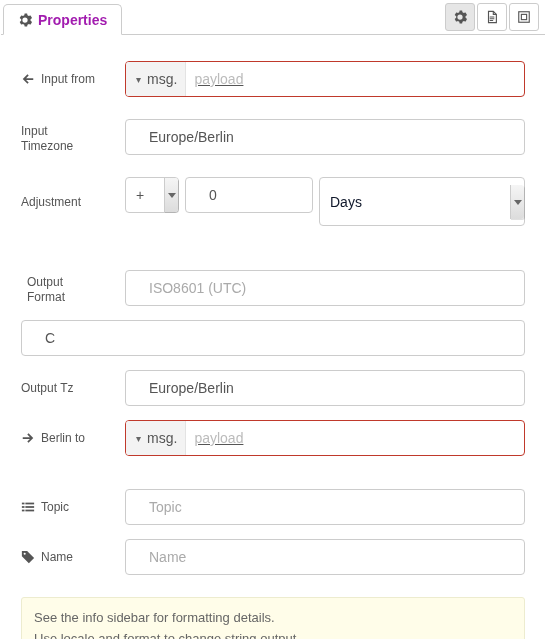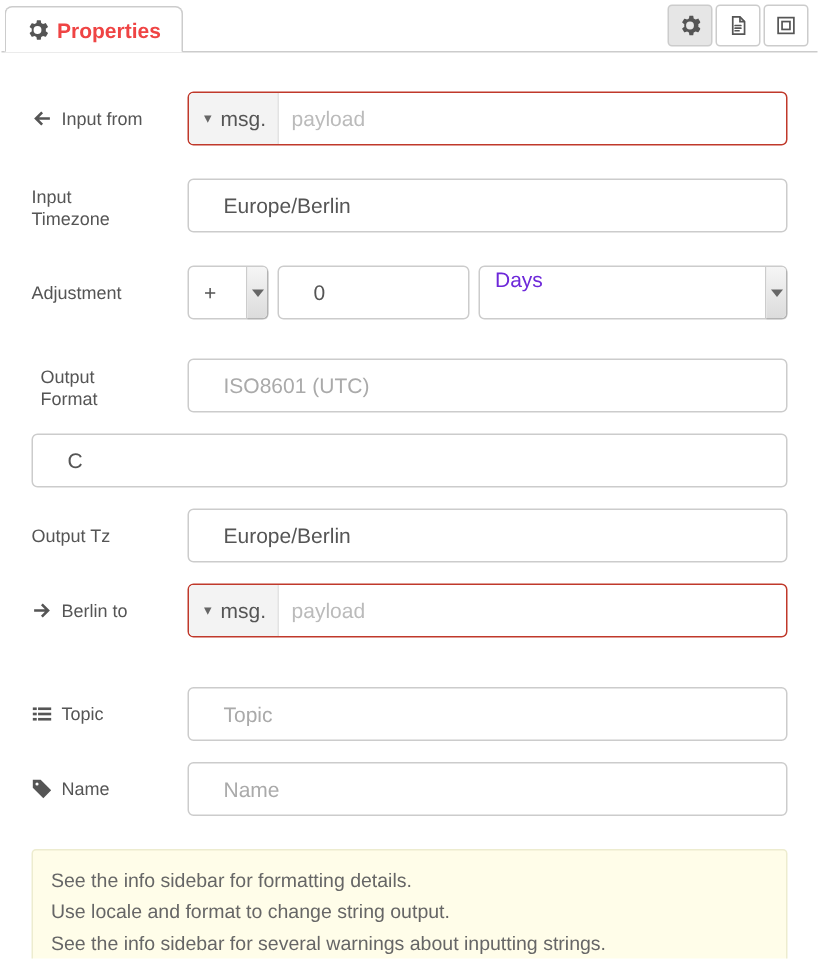--- a/index.html
+++ b/index.html
@@ -27,21 +27,21 @@
     position: relative;
   }
   .tab {
     border: 1px solid #ccc;
     border-bottom-color: #fff;
     border-top-left-radius: 5px;
     border-top-right-radius: 5px;
     background: #fff;
     padding: 7px 14px 6px 14px;
     font-weight: bold;
-    color: #ef4444;
+    color: #a21caf;
     position: relative;
     top: 1px;
     display: flex;
     align-items: center;
     gap: 6px;
     font-size: 14px;
   }
   .tab .icon { width: 14px; height: 14px; display:inline-flex; align-items:center; justify-content:center; color:#555; }
   .toolbar {
     position: absolute;
@@ -101,43 +101,43 @@
     height:100%; padding: 0 8px 0 10px;
     background: #f3f3f3;
     border-right: 1px solid #e3e3e3;
     display:flex; align-items:center; gap:6px;
     color:#555; font-size:14px;
     cursor:pointer;
   }
   .typed .typepick .caret { font-size:10px; color:#666; }
   .typed .valin {
     flex:1; border:0; height:100%; padding:0 8px; font-size:14px; color:#555;
-    outline:none; background:transparent;
+    outline:none; background:transparent;text-decoration:underline;
   }
   .typed .valin::placeholder { color:#bbb; }
 
   .adj-sign {
     width:54px; flex:0 0 54px;
     height:36px;
     border:1px solid #ccc; border-radius:4px;
     display:flex; align-items:center; justify-content:space-between;
     padding:0 0 0 10px;
     background:#fff; color:#555;
     cursor:pointer;
   }
   .adj-num {
     flex:0 0 128px; width:128px;
   }
   .adj-unit {
     flex:1;
-    height:36px;
+    height:49px;
     border:1px solid #ccc; border-radius:4px;
-    display:flex; align-items:flex-start; justify-content:space-between;
+    display:flex; align-items:center; justify-content:space-between;
     padding:0 0 0 10px;
-    background:#fff; color:#6d28d9;
+    background:#fff; color:#0f172a;
     cursor:pointer;
   }
   .select-grip {
     width:14px; height:34px;
     border-left:1px solid #ccc;
     background: linear-gradient(#f5f5f5,#dcdcdc);
     border-top-right-radius:3px;
     border-bottom-right-radius:3px;
     display:flex; align-items:center; justify-content:center;
     box-shadow: 1px 1px 0 rgba(0,0,0,0.12);
@@ -250,21 +250,21 @@
           <span>Days</span>
           <span class="select-grip">
             <svg viewBox="0 0 8 8" fill="#666">
                 <path d="M0 2h8L4 7z"></path>
               </svg>
           </span>
         </div>
       </div>
     </div>
 
-    <div class="row" style="margin-top:26px">
+    <div class="row" style="margin-top:44px">
       <div class="label twoline">
         <span style="display:block;padding-left:6px">Output<br>Format</span>
       </div>
       <div class="field">
         <input class="input" placeholder="ISO8601 (UTC)" style="">
       </div>
     </div>
 
     <div class="row tight">
       <div class="field">

